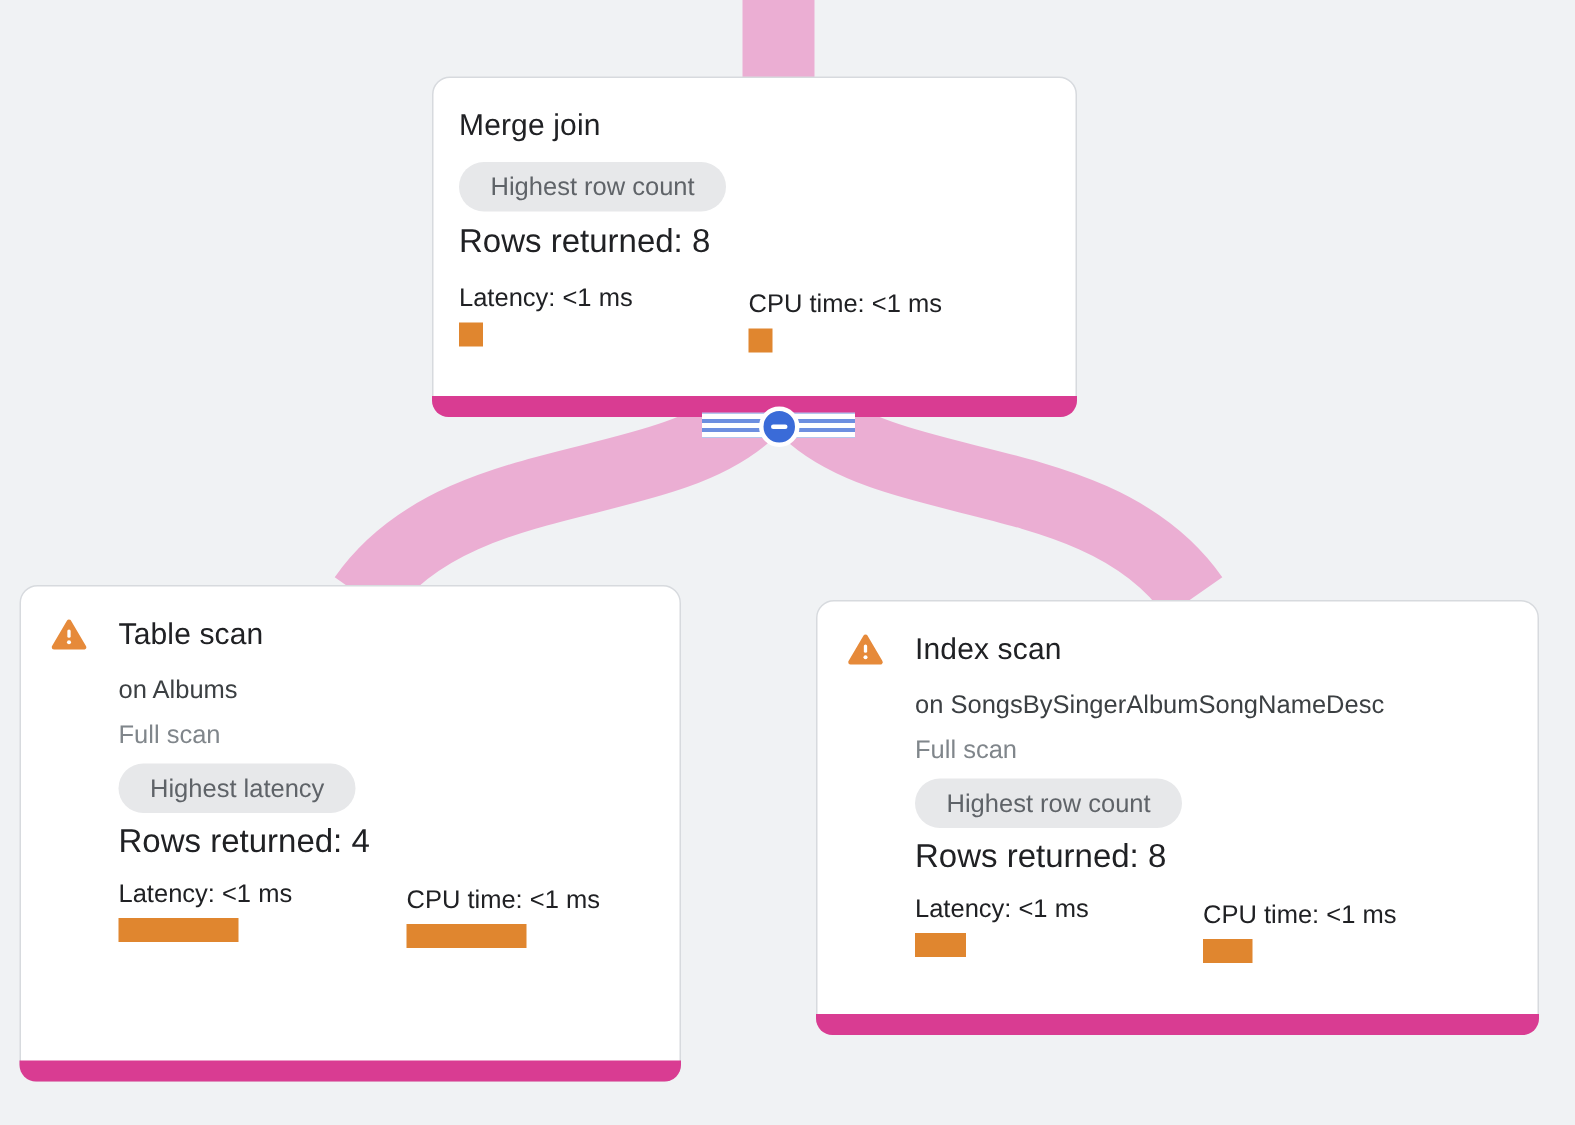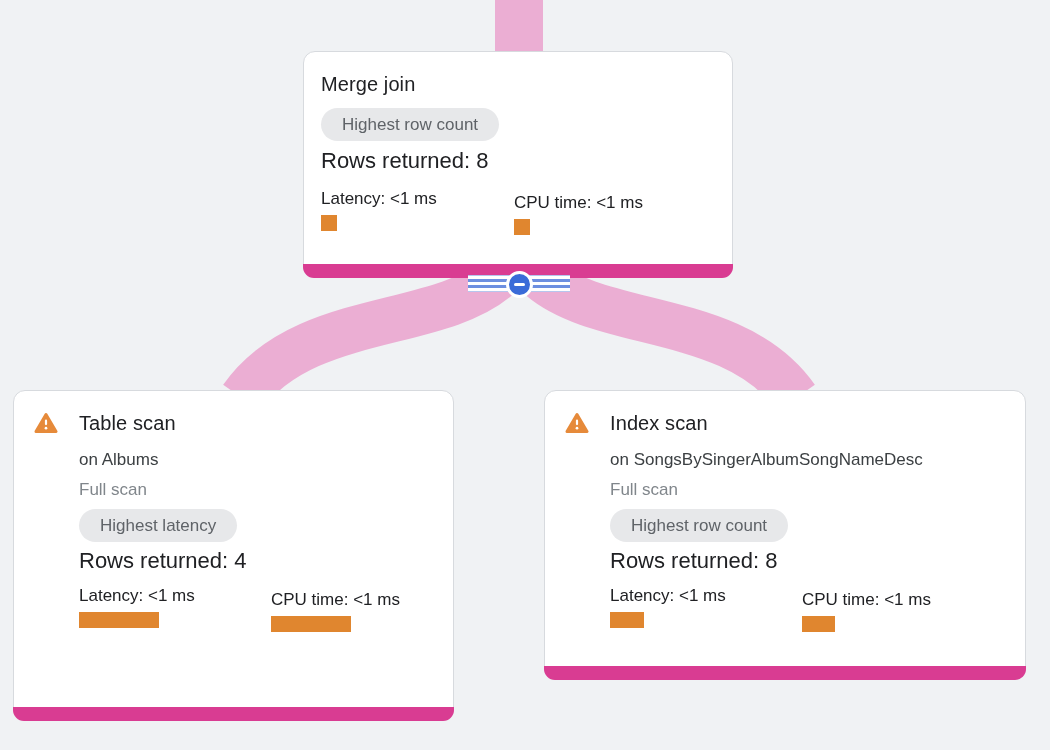--- a/index.html
+++ b/index.html
@@ -32,23 +32,23 @@
     z-index: 1;
     cursor: pointer;
   }
   .accent {
     position: absolute;
     left: -1px; right: -1px; bottom: -1px;
     height: 14px;
     background: var(--accent, #D93C92);
     border-radius: 0 0 11px 11px;
   }
-  #card-merge  { left: 303px; top: 51px;  width: 430px; height: 227px; padding: 20px 16px 0 17px; }
+  #card-merge  { left: 288px; top: 51px;  width: 430px; height: 227px; padding: 20px 16px 0 17px; }
   #card-table  { left: 13px;  top: 390px; width: 441px; height: 331px; padding: 20px 16px 0 20px; }
-  #card-index  { left: 544px; top: 390px; width: 482px; height: 290px; padding: 20px 16px 0 20px; }
+  #card-index  { left: 544px; top: 400px; width: 482px; height: 290px; padding: 20px 16px 0 20px; }
 
   .card-title {
     font-size: 20px;
     line-height: 24px;
     font-weight: 500;
     color: var(--text-primary, #202124);
     letter-spacing: 0.1px;
     white-space: nowrap;
   }
   .header {

